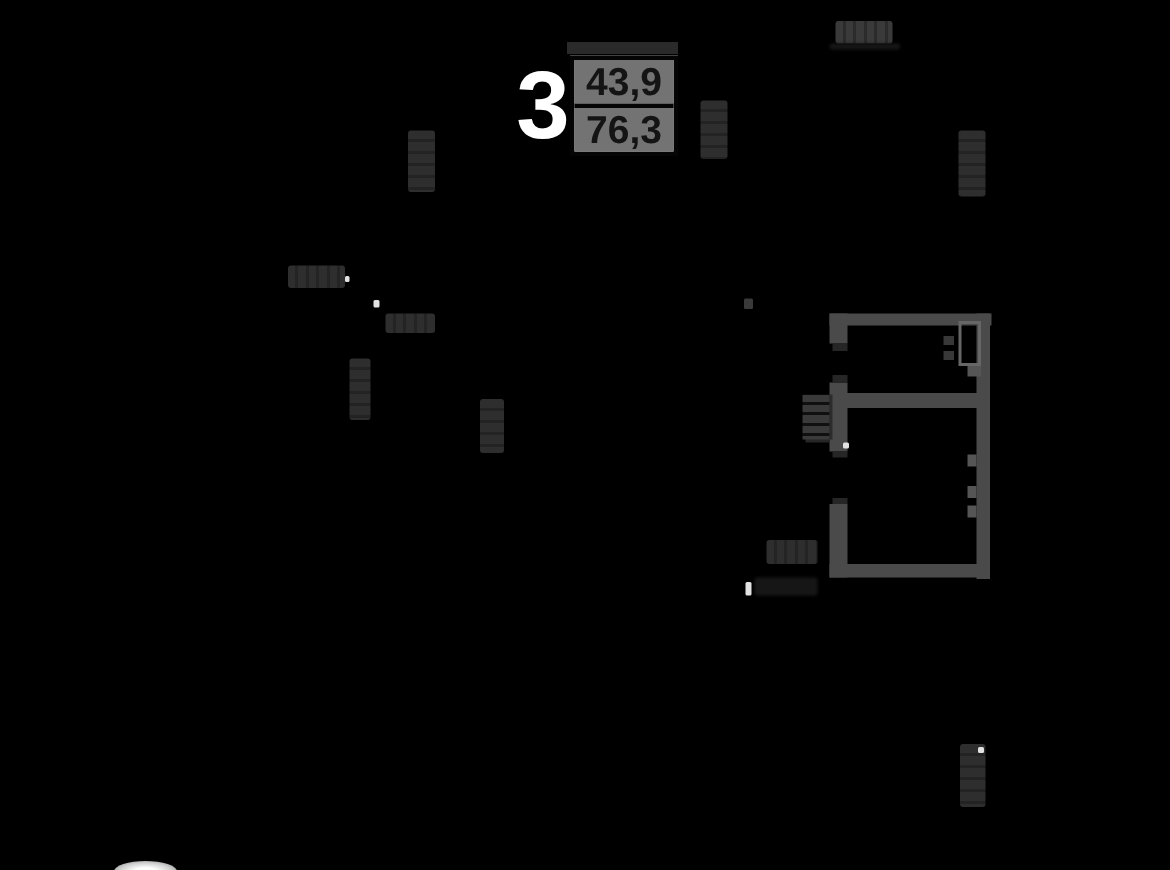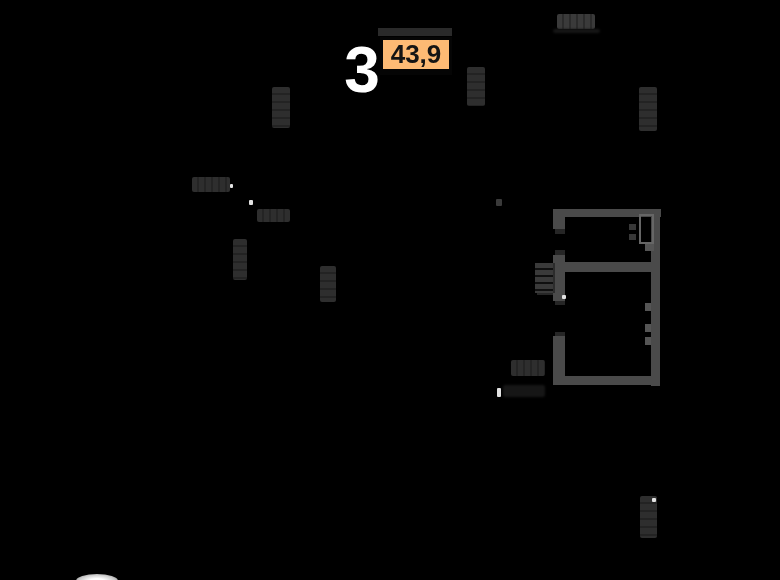--- a/index.html
+++ b/index.html
@@ -40,21 +40,21 @@
   }
   .area-cell {
     height: 29px;
     display: flex;
     align-items: center;
     justify-content: center;
     font-size: 26px;
     font-weight: 700;
     color: #141414;
     letter-spacing: 0px;
-    background: #fdba74;
+    background: #737373;
   }
   .area-divider { height: 3px; background: #050505; }
 
   
   .smudge-h {
     background: repeating-linear-gradient(90deg, #2e2e2e 0 5px, #242424 5px 7px);
     border-radius: 2px;
     filter: blur(0.4px);
   }
   .smudge-v {
@@ -92,20 +92,21 @@
 </head>
 <body>
 
 <div id="canvas">
 
   <div class="abs rooms-number">3</div>
   <div class="abs label-top-bar"></div>
   <div class="abs area-boxes">
     <div class="area-cell">43,9</div>
     <div class="area-divider"></div>
+    <div class="area-cell">76,3</div>
   </div>
 
   <div class="abs smudge-h smudge-light" style="left:557px;top:14px;width:38px;height:15px;"></div>
   <div class="abs smudge-faint" style="left:553px;top:29px;width:47px;height:4px;"></div>
 
   <div class="abs smudge-v" style="left:272px;top:87px;width:18px;height:41px;"></div>
   <div class="abs smudge-v" style="left:467px;top:67px;width:18px;height:39px;"></div>
   <div class="abs smudge-v" style="left:639px;top:87px;width:18px;height:44px;"></div>
 
   <div class="abs smudge-h" style="left:192px;top:177px;width:38px;height:15px;"></div>

